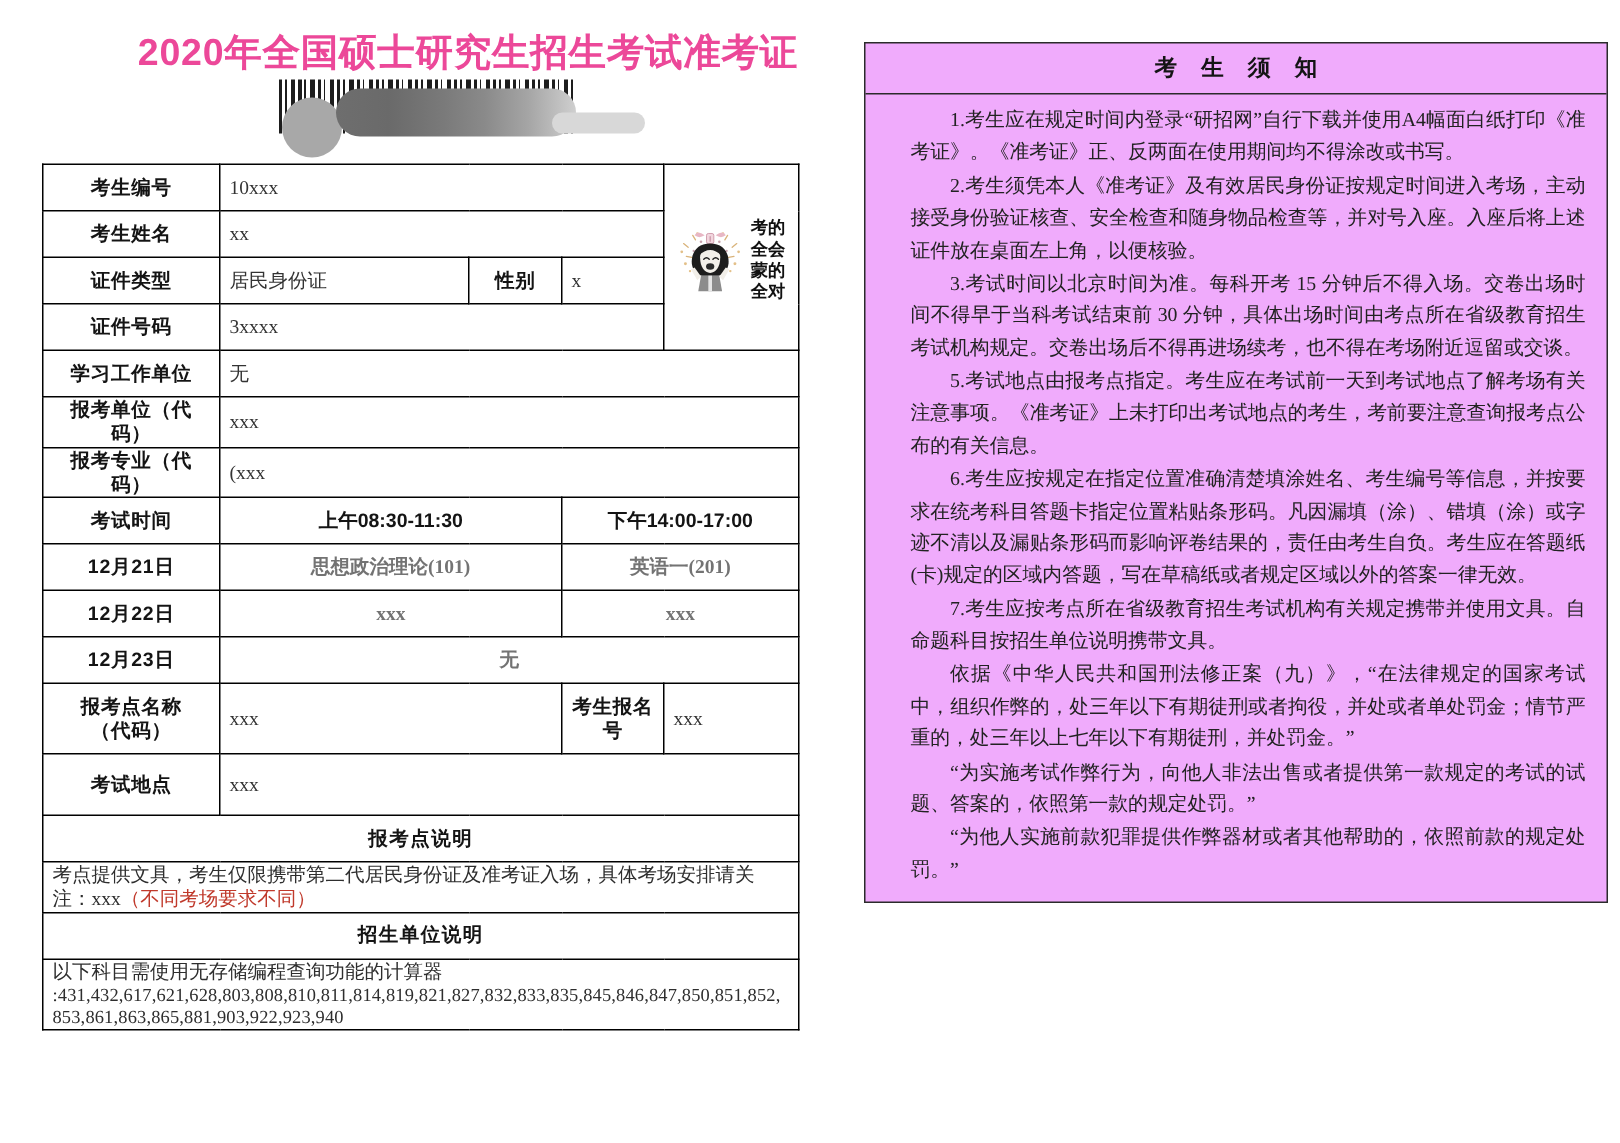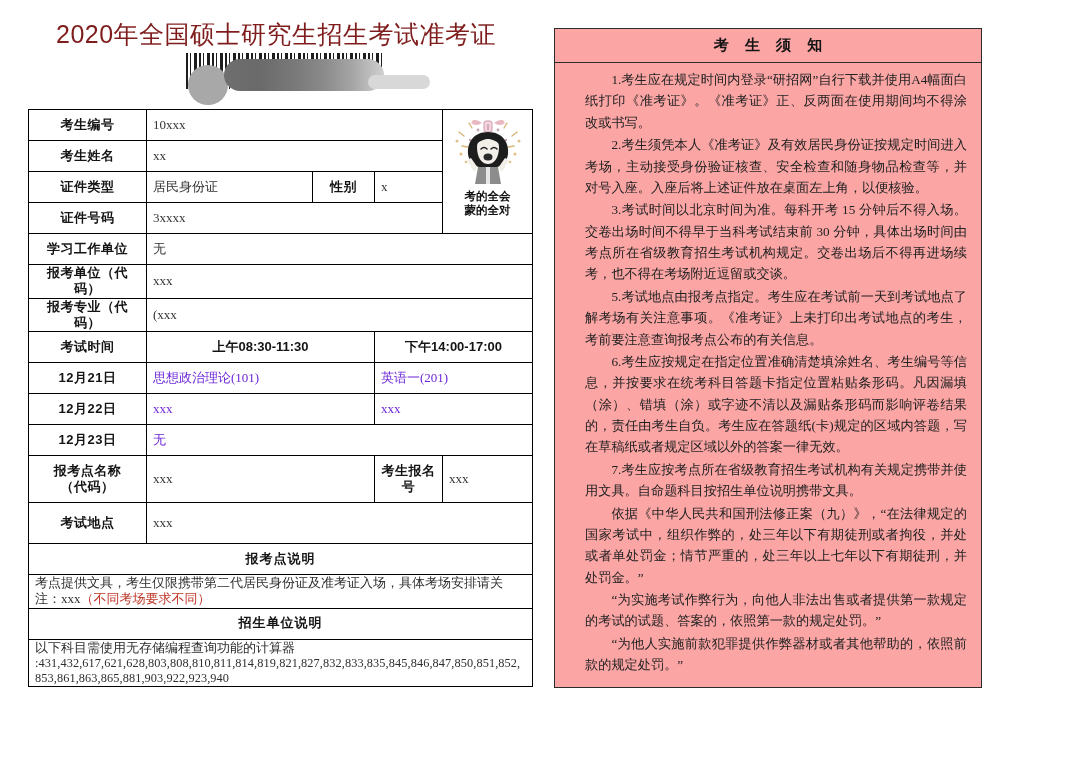--- a/index.html
+++ b/index.html
@@ -18,26 +18,26 @@
 
   
   #left-panel {
     position: absolute;
     left: 28px;
     top: 18px;
     width: 504px;
   }
 
   #ticket-title {
-    text-align: left;
+    text-align: right;
     font-family: "Liberation Sans", "DejaVu Sans", sans-serif;
     font-size: 25px;
-    font-weight: normal;
+    font-weight: bold;
     letter-spacing: 0.5px;
-    color: #7f1d1d;
+    color: #ec4899;
     padding-left: 28px;
     margin-bottom: 2px;
   }
 
   
   #barcode-area {
     position: relative;
     height: 52px;
     margin: 0 0 4px 0;
   }
@@ -118,39 +118,40 @@
     padding-left: 8px;
   }
   td.ctr {
     text-align: center;
     font-family: "Liberation Sans", "DejaVu Sans", sans-serif;
     font-size: 13px;
     font-weight: bold;
     color: #141414;
   }
   td.subj {
-    text-align: left;
+    text-align: center;
     font-family: "Liberation Serif", "DejaVu Serif", serif;
     font-size: 12.5px;
-    color: #6d28d9;
+    color: #737373;
     padding-left: 8px;
+    font-weight: bold;
   }
 
   
   td.photo-cell {
     padding: 0;
     vertical-align: top;
   }
   #sticker {
     position: relative;
     width: 100%;
     height: 100%;
     min-height: 120px;
     display: flex;
-    flex-direction: column;
+    flex-direction: row;
     align-items: center;
     justify-content: flex-start;
     padding-top: 4px;
     box-sizing: border-box;
   }
   #sticker-art { display:block; }
   #sticker-caption {
     font-family: "Liberation Sans", "DejaVu Sans", sans-serif;
     font-size: 11.5px;
     font-weight: bold;
@@ -183,26 +184,26 @@
   .codes-line {
     font-family: "Liberation Serif", "DejaVu Serif", serif;
     font-size: 12.3px;
     letter-spacing: 0.1px;
     word-break: break-all;
   }
 
   
   #right-panel {
     position: absolute;
-    left: 554px;
+    left: 576px;
     top: 28px;
-    width: 428px;
+    width: 496px;
     border: 1.5px solid #2b2b2b;
     box-sizing: border-box;
-    background: #fca5a5;
+    background: #f0abfc;
   }
   #notice-title {
     text-align: center;
     font-family: "Liberation Sans", "DejaVu Sans", sans-serif;
     font-weight: bold;
     font-size: 15px;
     letter-spacing: 6px;
     padding: 7px 0 7px 6px;
     border-bottom: 1.5px solid #2b2b2b;
     color: #141414;

